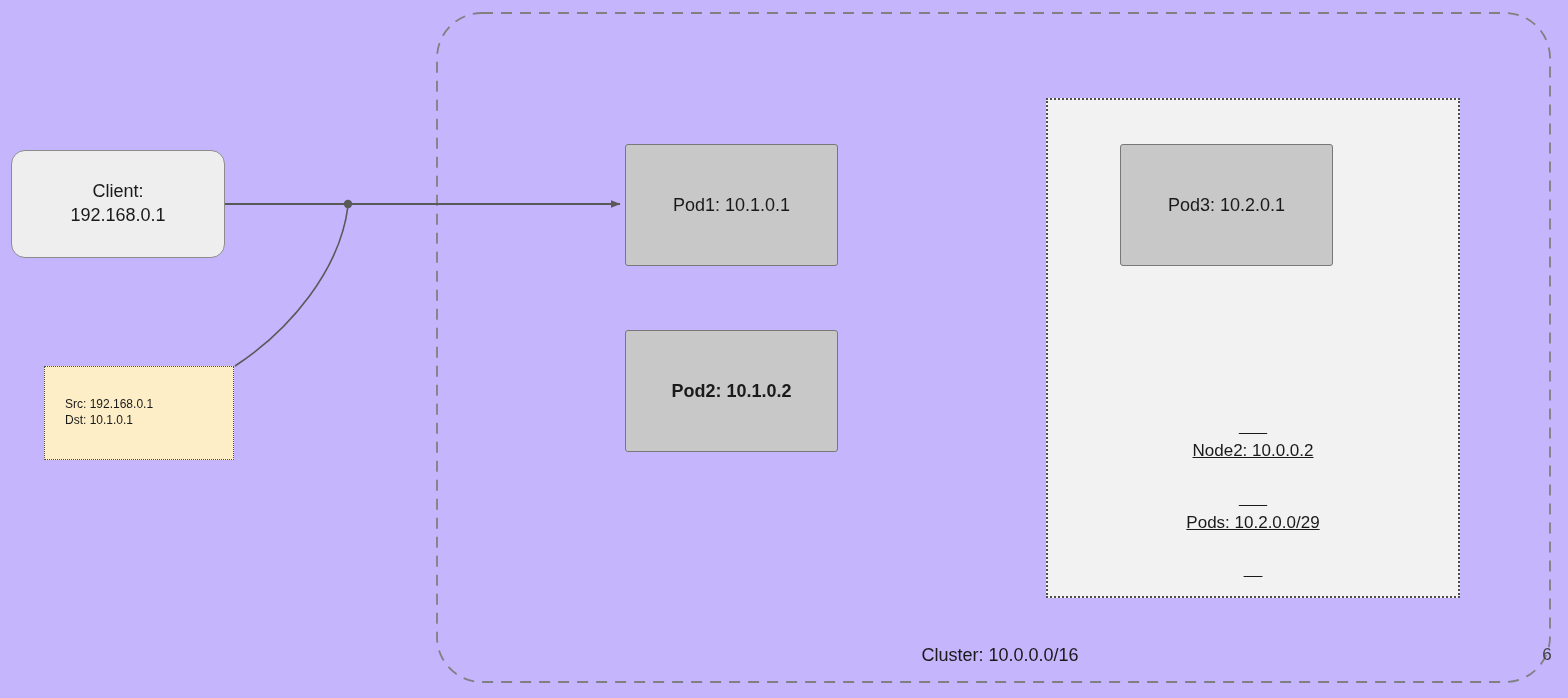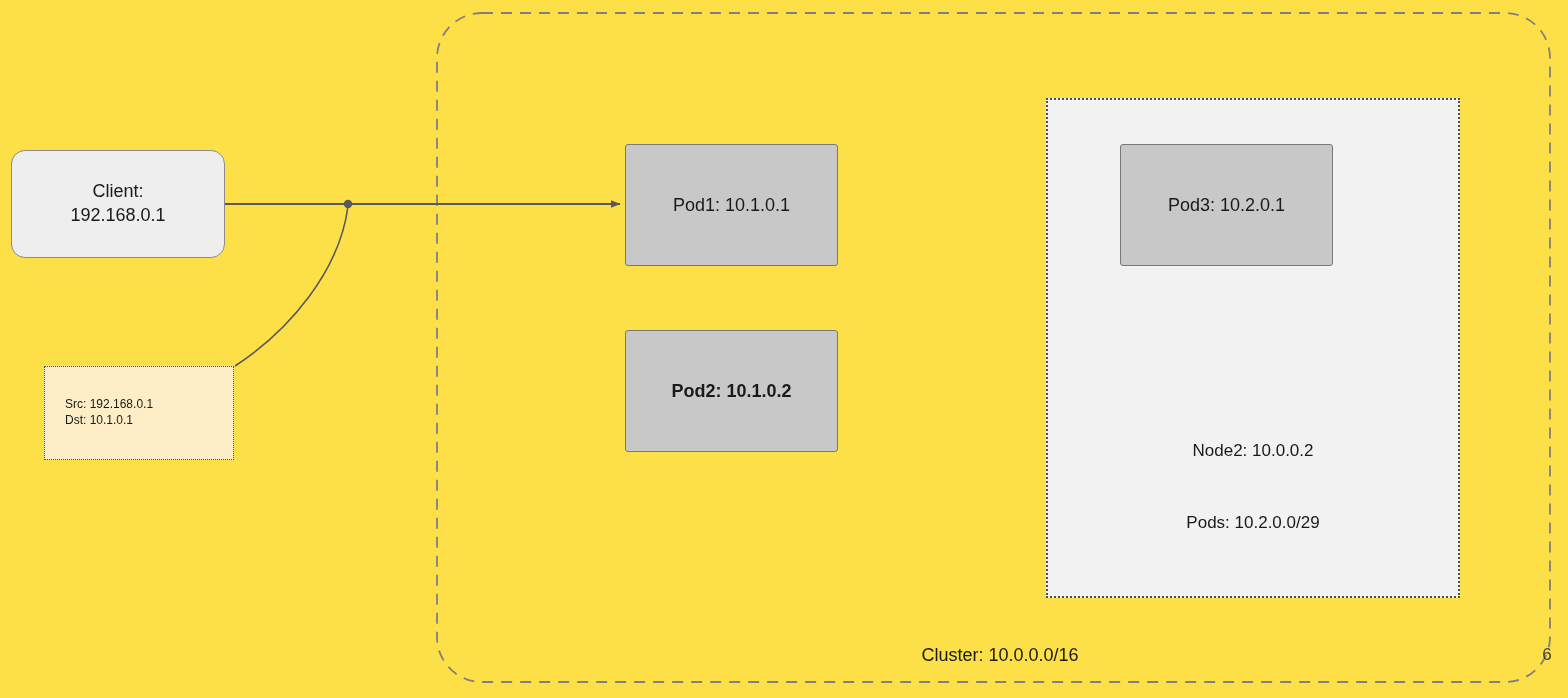--- a/index.html
+++ b/index.html
@@ -4,21 +4,21 @@
 <style>
   html, body {
     margin: 0;
     padding: 0;
     background: #ffffff;
   }
   #canvas {
     position: relative;
     width: 1568px;
     height: 698px;
-    background: #fde047;
+    background: #c4b5fd;
     font-family: "Liberation Sans", sans-serif;
     overflow: hidden;
   }
   svg.layer {
     position: absolute;
     left: 0;
     top: 0;
     width: 1568px;
     height: 698px;
     pointer-events: none;
@@ -77,20 +77,21 @@
   .node-caption {
     position: absolute;
     left: 0;
     right: 0;
     bottom: 14px;
     text-align: center;
     color: #1a1a1a;
     font-size: 17px;
     line-height: 1.4;
     white-space: pre;
+    text-decoration: underline;
   }
   .node-caption .line { display: block; }
 
   
   .pod-box {
     position: absolute;
     background: #c8c8c8;
     border: 1.6px solid #787878;
     border-radius: 3px;
     display: flex;

